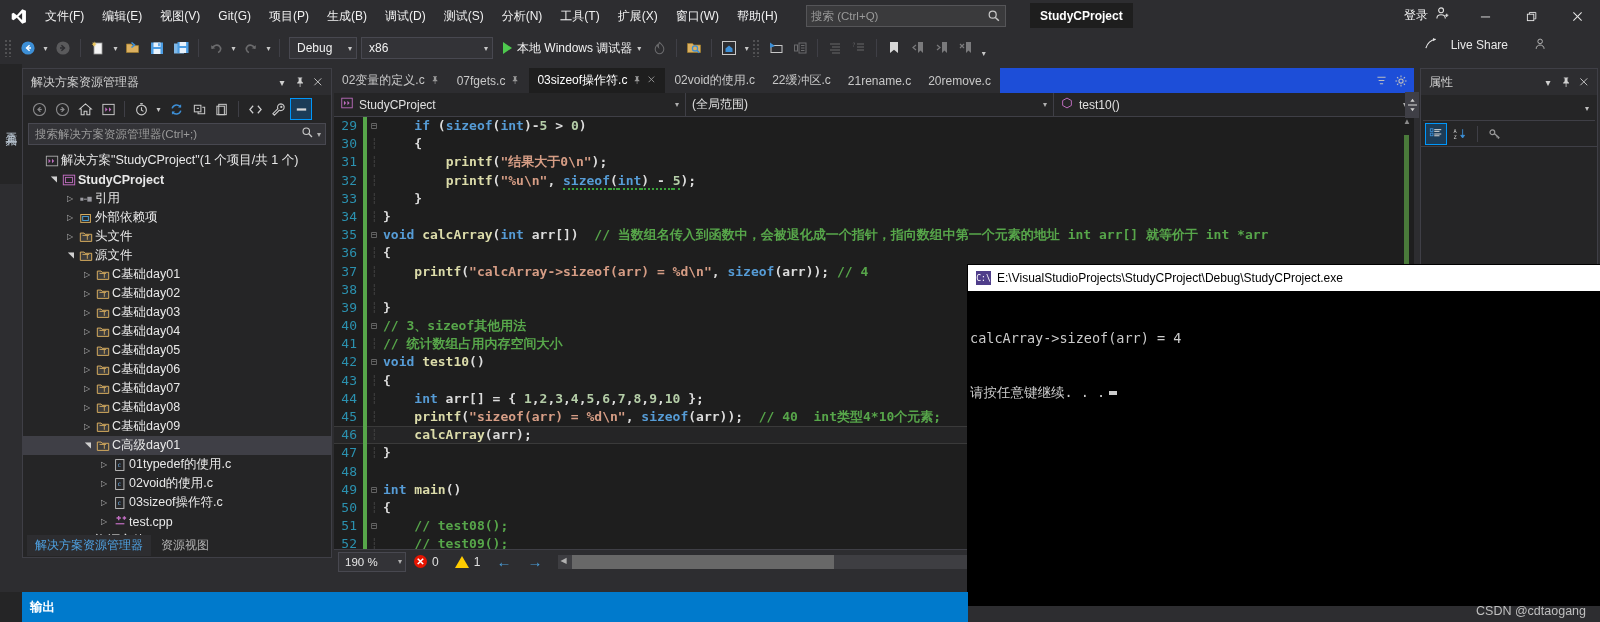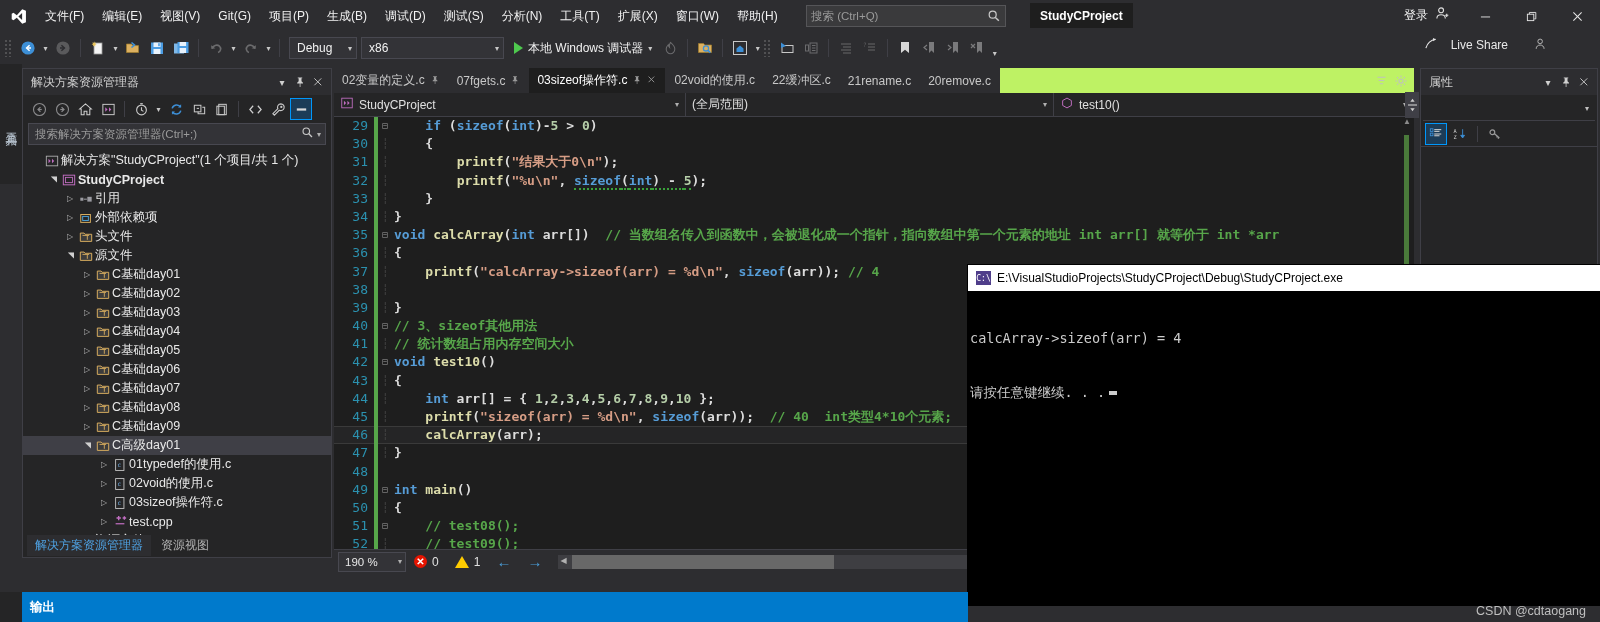--- a/index.html
+++ b/index.html
@@ -68,21 +68,21 @@
     font-size: 8px; color: #c8c8c8;
   }
   .combo {
     height: 22px; background: #333337; border: 1px solid #484850; display: flex;
     align-items: center; padding: 0 4px 0 7px; font-size: 12px; color: #f1f1f1;
     margin-left: 4px;
   }
   .combo .cv { flex: 1; }
   .combo .cc { font-size: 8px; color: #c8c8c8; margin-left: 6px; }
   .combo.debug { width: 68px; }
-  .combo.plat { width: 143px; }
+  .combo.plat { width: 132px; }
   .run-btn {
     display: flex; align-items: center; gap: 5px; height: 24px; padding: 0 6px 0 4px;
     font-size: 12px; color: #f1f1f1; margin-left: 6px;
   }
   .tri { width: 0; height: 0; border-left: 9px solid #4ec94e; border-top: 6px solid transparent; border-bottom: 6px solid transparent; }
 
   .liveshare {
     position: absolute; right: 52px; top: 4px; display: flex; align-items: center; gap: 12px;
     font-size: 12px; color: #e8e8e8;
   }
@@ -141,21 +141,21 @@
   .se-tab {
     font-size: 12px; padding: 2px 8px; color: #b0b0b0;
   }
   .se-tab.active { color: #4ea0e0; background: #2d2d30; }
 
   
   .editor {
     position: absolute; left: 334px; top: 68px; width: 1080px; height: 505px;
     background: #1e1e1e; display: flex; flex-direction: column;
   }
-  .tabstrip { height: 25px; background: #bef264; display: flex; align-items: stretch; position: relative; }
+  .tabstrip { height: 25px; background: #1d4ed8; display: flex; align-items: stretch; position: relative; }
   .etab {
     display: flex; align-items: center; gap: 5px; padding: 0 8px; font-size: 12px;
     color: #c8c8c8; background: #2d2d30; border-right: 1px solid #2d2d30;
   }
   .etab.active { background: #1e1e1e; color: #ffffff; }
   .pin { font-size: 11px; color: #9a9a9a; transform: rotate(0deg); }
   .xclose { font-size: 11px; color: #9a9a9a; }
   .tabstrip-right {
     position: absolute; right: 0; top: 0; height: 25px; display: flex; align-items: center;
     padding-right: 4px; gap: 2px;
@@ -168,21 +168,21 @@
   .navcombo {
     height: 24px; display: flex; align-items: center; padding: 0 6px; font-size: 12px;
     color: #e0e0e0; border-right: 1px solid #3f3f46; gap: 5px;
   }
   .navcombo .cc { font-size: 8px; color: #b0b0b0; margin-left: auto; padding-left: 8px; }
   .nc1 { width: 352px; }
   .nc2 { width: 368px; }
   .nc3 { flex: 1; }
 
   .codearea { flex: 1; position: relative; overflow: hidden; background: #1e1e1e; display: flex; }
-  .gutter-num { width: 40px; text-align: right; padding-right: 6px; color: #2b91af; }
+  .gutter-num { width: 29px; text-align: right; padding-right: 6px; color: #2b91af; }
   .codelines {
     font-family: "DejaVu Sans Mono", monospace; font-size: 13px; line-height: 18.2px;
     white-space: pre; position: relative; flex: 1;
   }
   .cline { display: flex; height: 18.2px; align-items: center; }
   .cline.cur { background: #252526; box-shadow: inset 0 1px 0 #3a3a3a, inset 0 -1px 0 #3a3a3a; }
   .chbar { width: 4px; height: 18.2px; flex: none; }
   .chbar.g { background: #57a64a; }
   .fold { width: 14px; text-align: center; color: #7a7a7a; font-size: 10px; flex: none;
           font-family: "DejaVu Sans Mono", monospace; }

